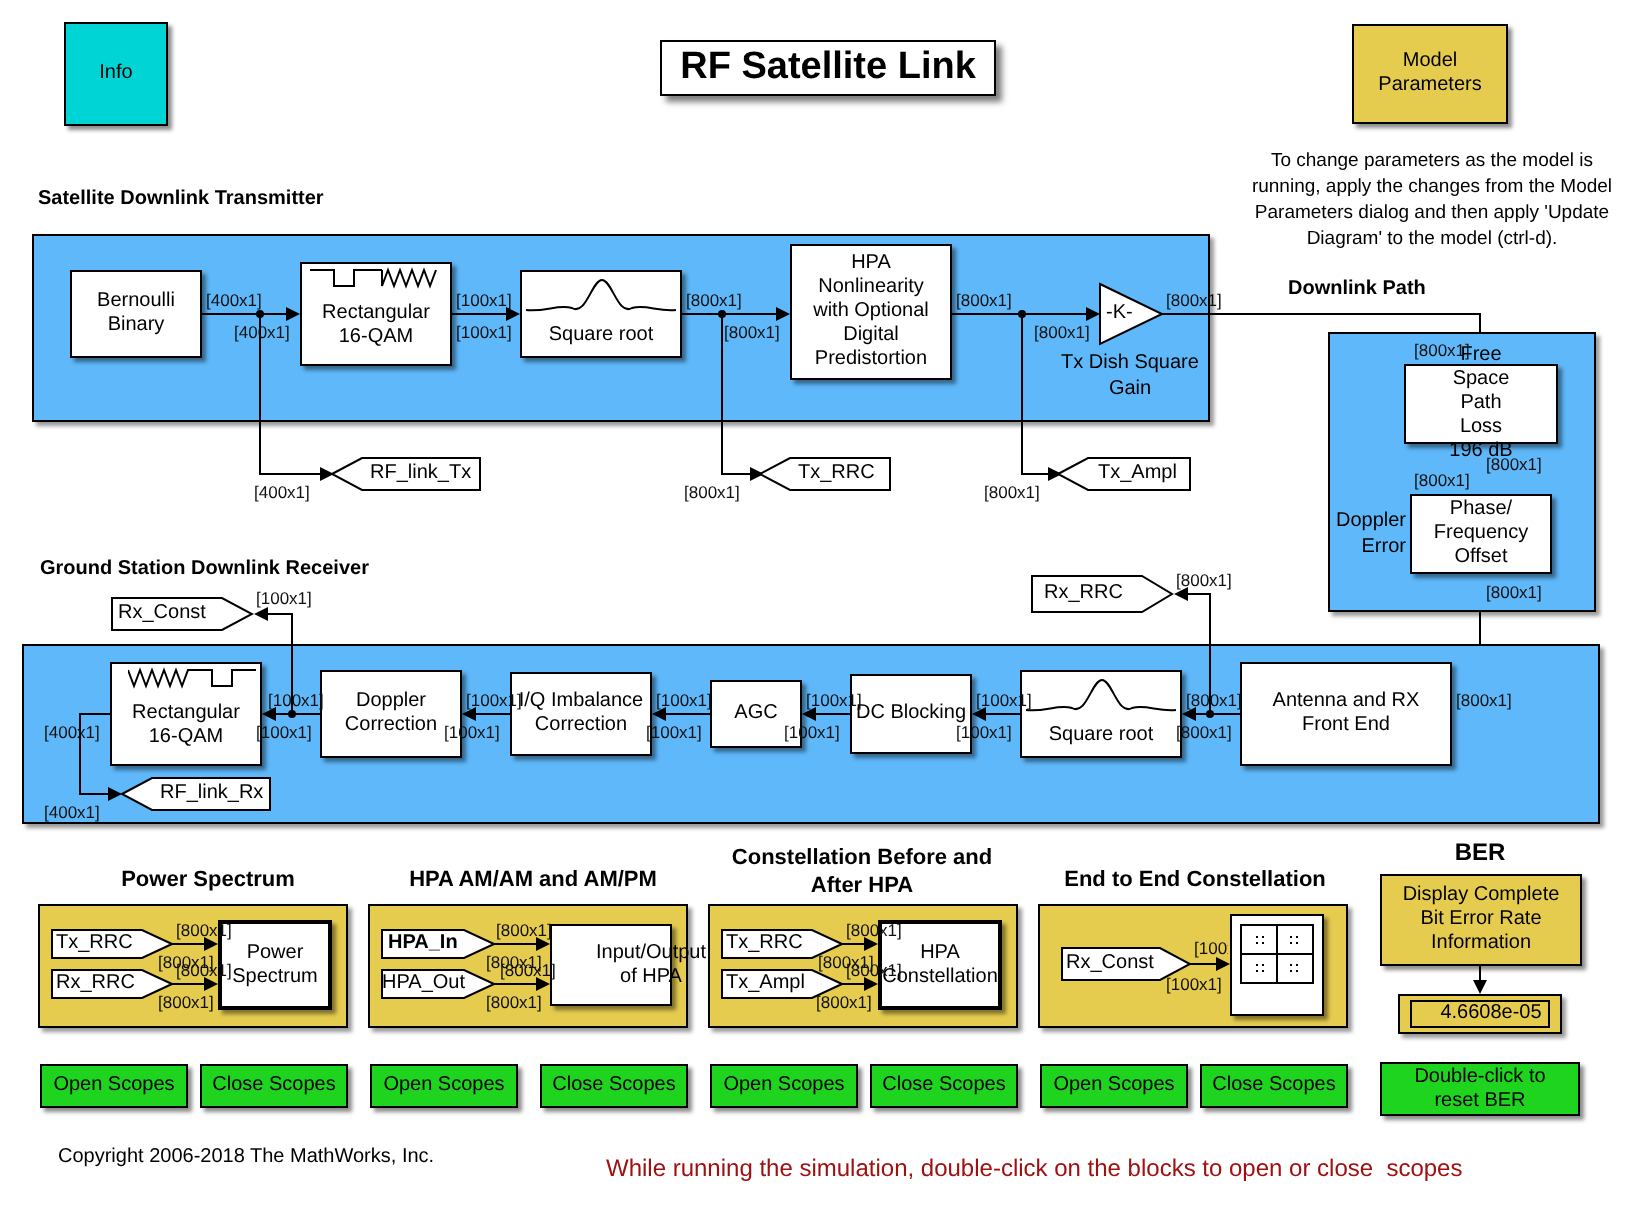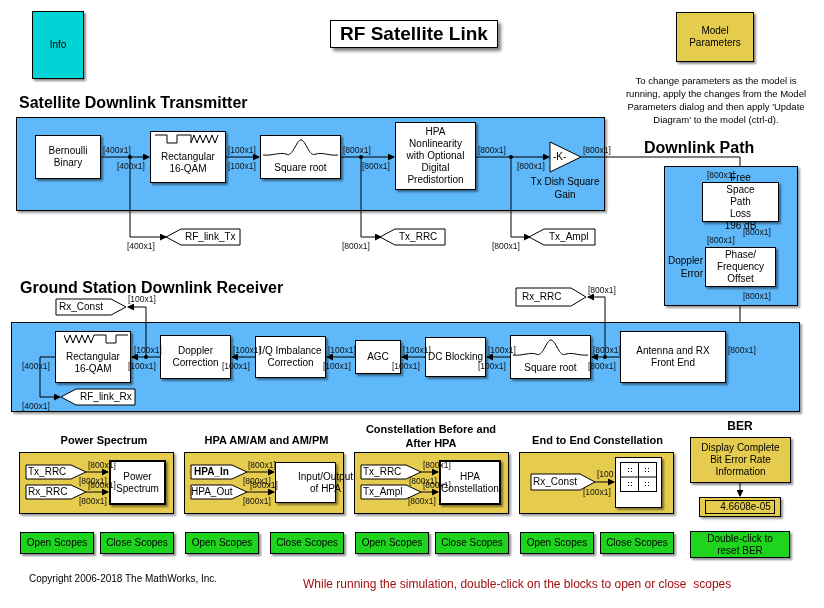--- a/index.html
+++ b/index.html
@@ -3,32 +3,32 @@
 <meta charset="utf-8">
 <style>
   html, body { margin:0; padding:0; }
   body { width:824px; height:608px; position:relative; background:#ffffff; overflow:hidden;
          font-family:"Liberation Sans", sans-serif; color:#000; }
   .abs { position:absolute; }
   .blk { position:absolute; background:#fff; border:1px solid #000; box-shadow:2px 2px 2px rgba(0,0,0,0.45);
          display:flex; align-items:center; justify-content:center; text-align:center; font-size:10px; line-height:12px; box-sizing:border-box; }
   .area { position:absolute; background:#5fb8fa; border:1px solid #000; box-shadow:2px 2px 2px rgba(0,0,0,0.4); box-sizing:border-box; }
   .yarea { position:absolute; background:#e6cc4e; border:1px solid #000; box-shadow:2px 2px 2px rgba(0,0,0,0.4); box-sizing:border-box; }
-  .hdr { position:absolute; font-weight:bold; font-size:16px; white-space:nowrap; }
+  .hdr { position:absolute; font-weight:bold; font-size:10px; white-space:nowrap; }
   .sig { position:absolute; font-size:8.5px; white-space:nowrap; color:#111; line-height:10px; }
   .btn { position:absolute; background:#1ed41e; border:1px solid #000; box-shadow:2px 2px 2px rgba(0,0,0,0.45);
          font-size:10px; display:flex; align-items:center; justify-content:center; text-align:center; box-sizing:border-box; cursor:pointer; line-height:12px; }
   .tag { position:absolute; font-size:10px; display:flex; align-items:center; }
   svg.wires { position:absolute; left:0; top:0; }
   .note { position:absolute; font-size:9.5px; text-align:center; line-height:13px; }
 </style>
 </head>
 <body>
 
-<div class="blk" style="left:32px;top:11px;width:52px;height:68px;background:#00d4d4;">Info</div>
+<div class="blk" style="left:32px;top:11px;width:52px;height:52px;background:#00d4d4;">Info</div>
 <div class="abs" style="left:330px;top:20px;width:166px;height:26px;border:1px solid #000;box-shadow:3px 3px 3px rgba(0,0,0,0.5);font-weight:bold;font-size:19px;display:flex;align-items:center;justify-content:center;background:#fff;">RF Satellite Link</div>
 <div class="blk" style="left:676px;top:12px;width:78px;height:50px;background:#e6cc4e;padding:0 8px;">Model Parameters</div>
 <div class="note" style="left:618px;top:74px;width:196px;">To change parameters as the model is running, apply the changes from the Model Parameters dialog and then apply 'Update Diagram' to the model (ctrl-d).</div>
 
 <div class="hdr" style="left:19px;top:94px;">Satellite Downlink Transmitter</div>
 <div class="area" style="left:16px;top:117px;width:589px;height:94px;"></div>
 <div class="blk" style="left:35px;top:135px;width:66px;height:44px;padding:0 10px;">Bernoulli Binary</div>
 <div class="blk" style="left:150px;top:131px;width:76px;height:52px;flex-direction:column;">
   <svg width="66" height="14" style="position:absolute;top:1px;left:4px;">
       <polyline points="0,2 12,2 12,10 22,10 22,2 36,2" fill="none" stroke="#000" stroke-width="1"></polyline>

